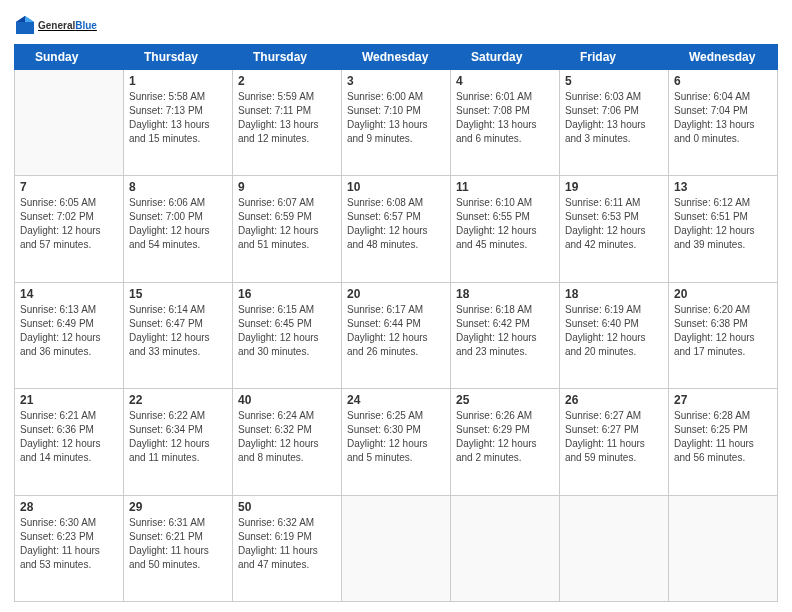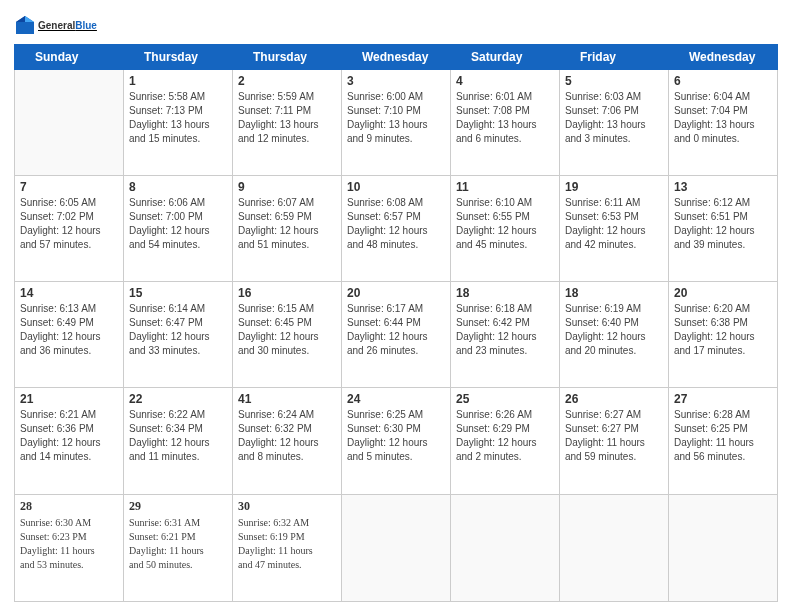--- a/index.html
+++ b/index.html
@@ -78,21 +78,20 @@
     .day-info {
       font-size: 10px;
       color: #444;
       line-height: 1.4;
     }
     .empty-cell {
       background: #f9f9f9;
     }
     .last-row td {
       height: 72px;
-      font-family: Liberation Serif, serif;
     }
   </style>
 </head>
 <body>
 
 <div class="page">
   <div class="header">
     <div class="logo">
       <svg class="logo-icon" viewBox="0 0 22 22">
         <polygon points="11,2 20,8 20,20 2,20 2,8" fill="#1565C0"></polygon>
@@ -212,21 +211,21 @@
         <tr>
           <td>
             <span class="day-number">21</span>
             <div class="day-info">Sunrise: 6:21 AM<br>Sunset: 6:36 PM<br>Daylight: 12 hours<br>and 14 minutes.</div>
           </td>
           <td>
             <span class="day-number">22</span>
             <div class="day-info">Sunrise: 6:22 AM<br>Sunset: 6:34 PM<br>Daylight: 12 hours<br>and 11 minutes.</div>
           </td>
           <td>
-            <span class="day-number">41</span>
+            <span class="day-number">40</span>
             <div class="day-info">Sunrise: 6:24 AM<br>Sunset: 6:32 PM<br>Daylight: 12 hours<br>and 8 minutes.</div>
           </td>
           <td>
             <span class="day-number">24</span>
             <div class="day-info">Sunrise: 6:25 AM<br>Sunset: 6:30 PM<br>Daylight: 12 hours<br>and 5 minutes.</div>
           </td>
           <td>
             <span class="day-number">25</span>
             <div class="day-info">Sunrise: 6:26 AM<br>Sunset: 6:29 PM<br>Daylight: 12 hours<br>and 2 minutes.</div>
           </td>
@@ -242,21 +241,21 @@
         <tr class="last-row">
           <td>
             <span class="day-number">28</span>
             <div class="day-info">Sunrise: 6:30 AM<br>Sunset: 6:23 PM<br>Daylight: 11 hours<br>and 53 minutes.</div>
           </td>
           <td>
             <span class="day-number">29</span>
             <div class="day-info">Sunrise: 6:31 AM<br>Sunset: 6:21 PM<br>Daylight: 11 hours<br>and 50 minutes.</div>
           </td>
           <td>
-            <span class="day-number">30</span>
+            <span class="day-number">50</span>
             <div class="day-info">Sunrise: 6:32 AM<br>Sunset: 6:19 PM<br>Daylight: 11 hours<br>and 47 minutes.</div>
           </td>
           <td class="empty-cell"></td>
           <td class="empty-cell"></td>
           <td class="empty-cell"></td>
           <td class="empty-cell"></td>
         </tr>
       </tbody>
   </table>
 </div>

